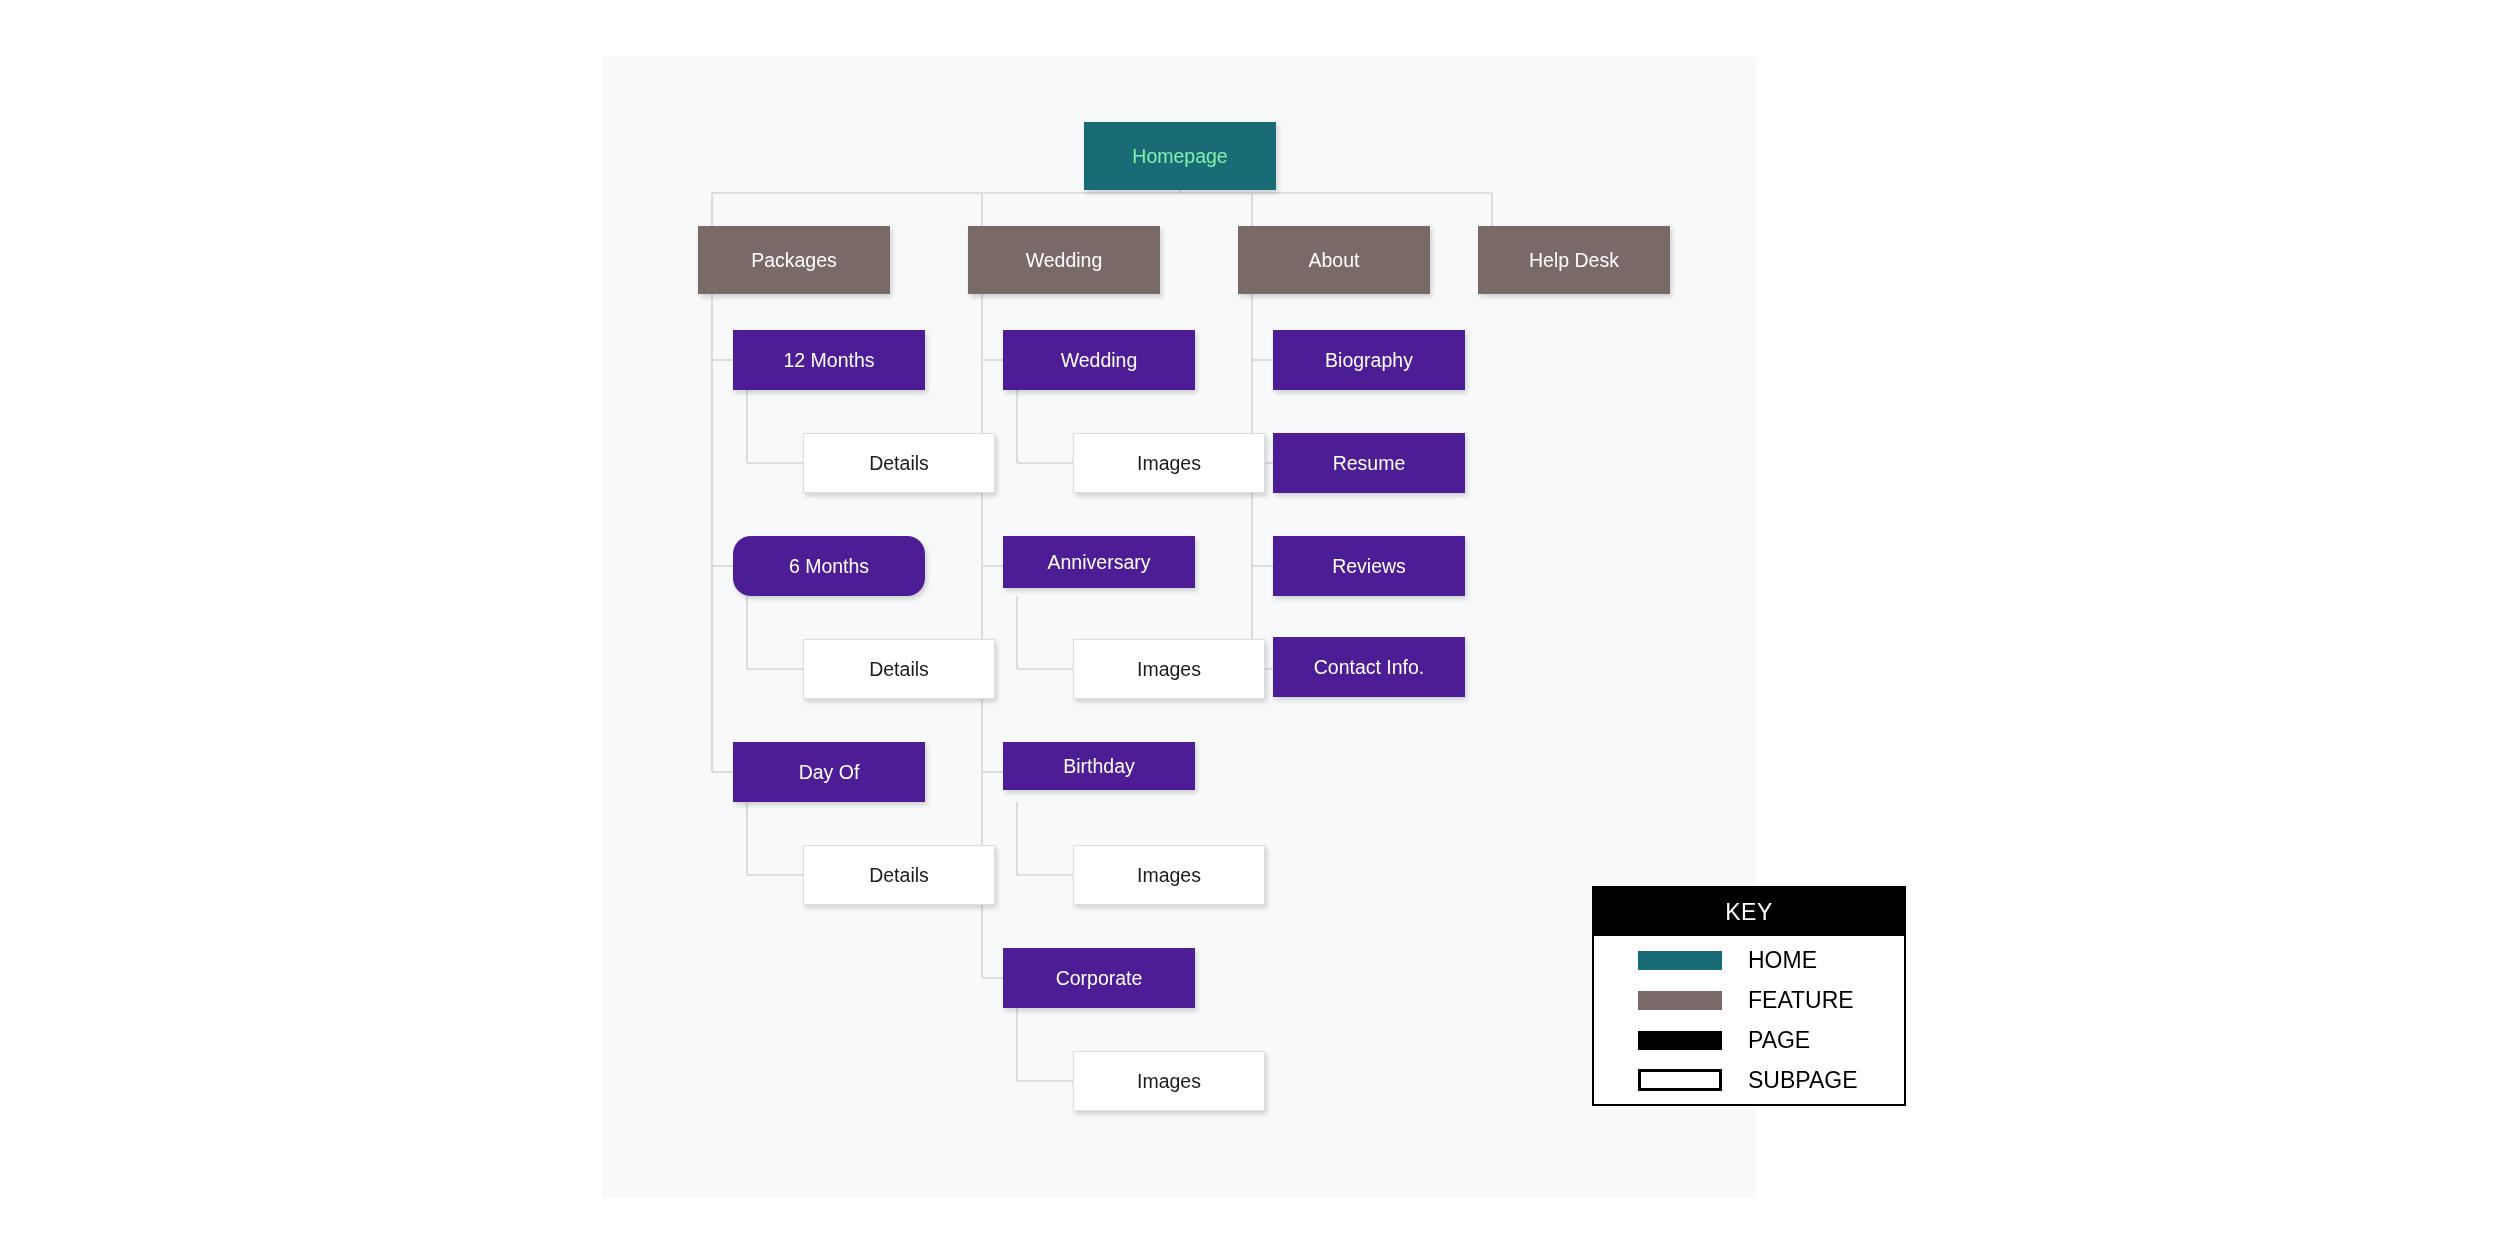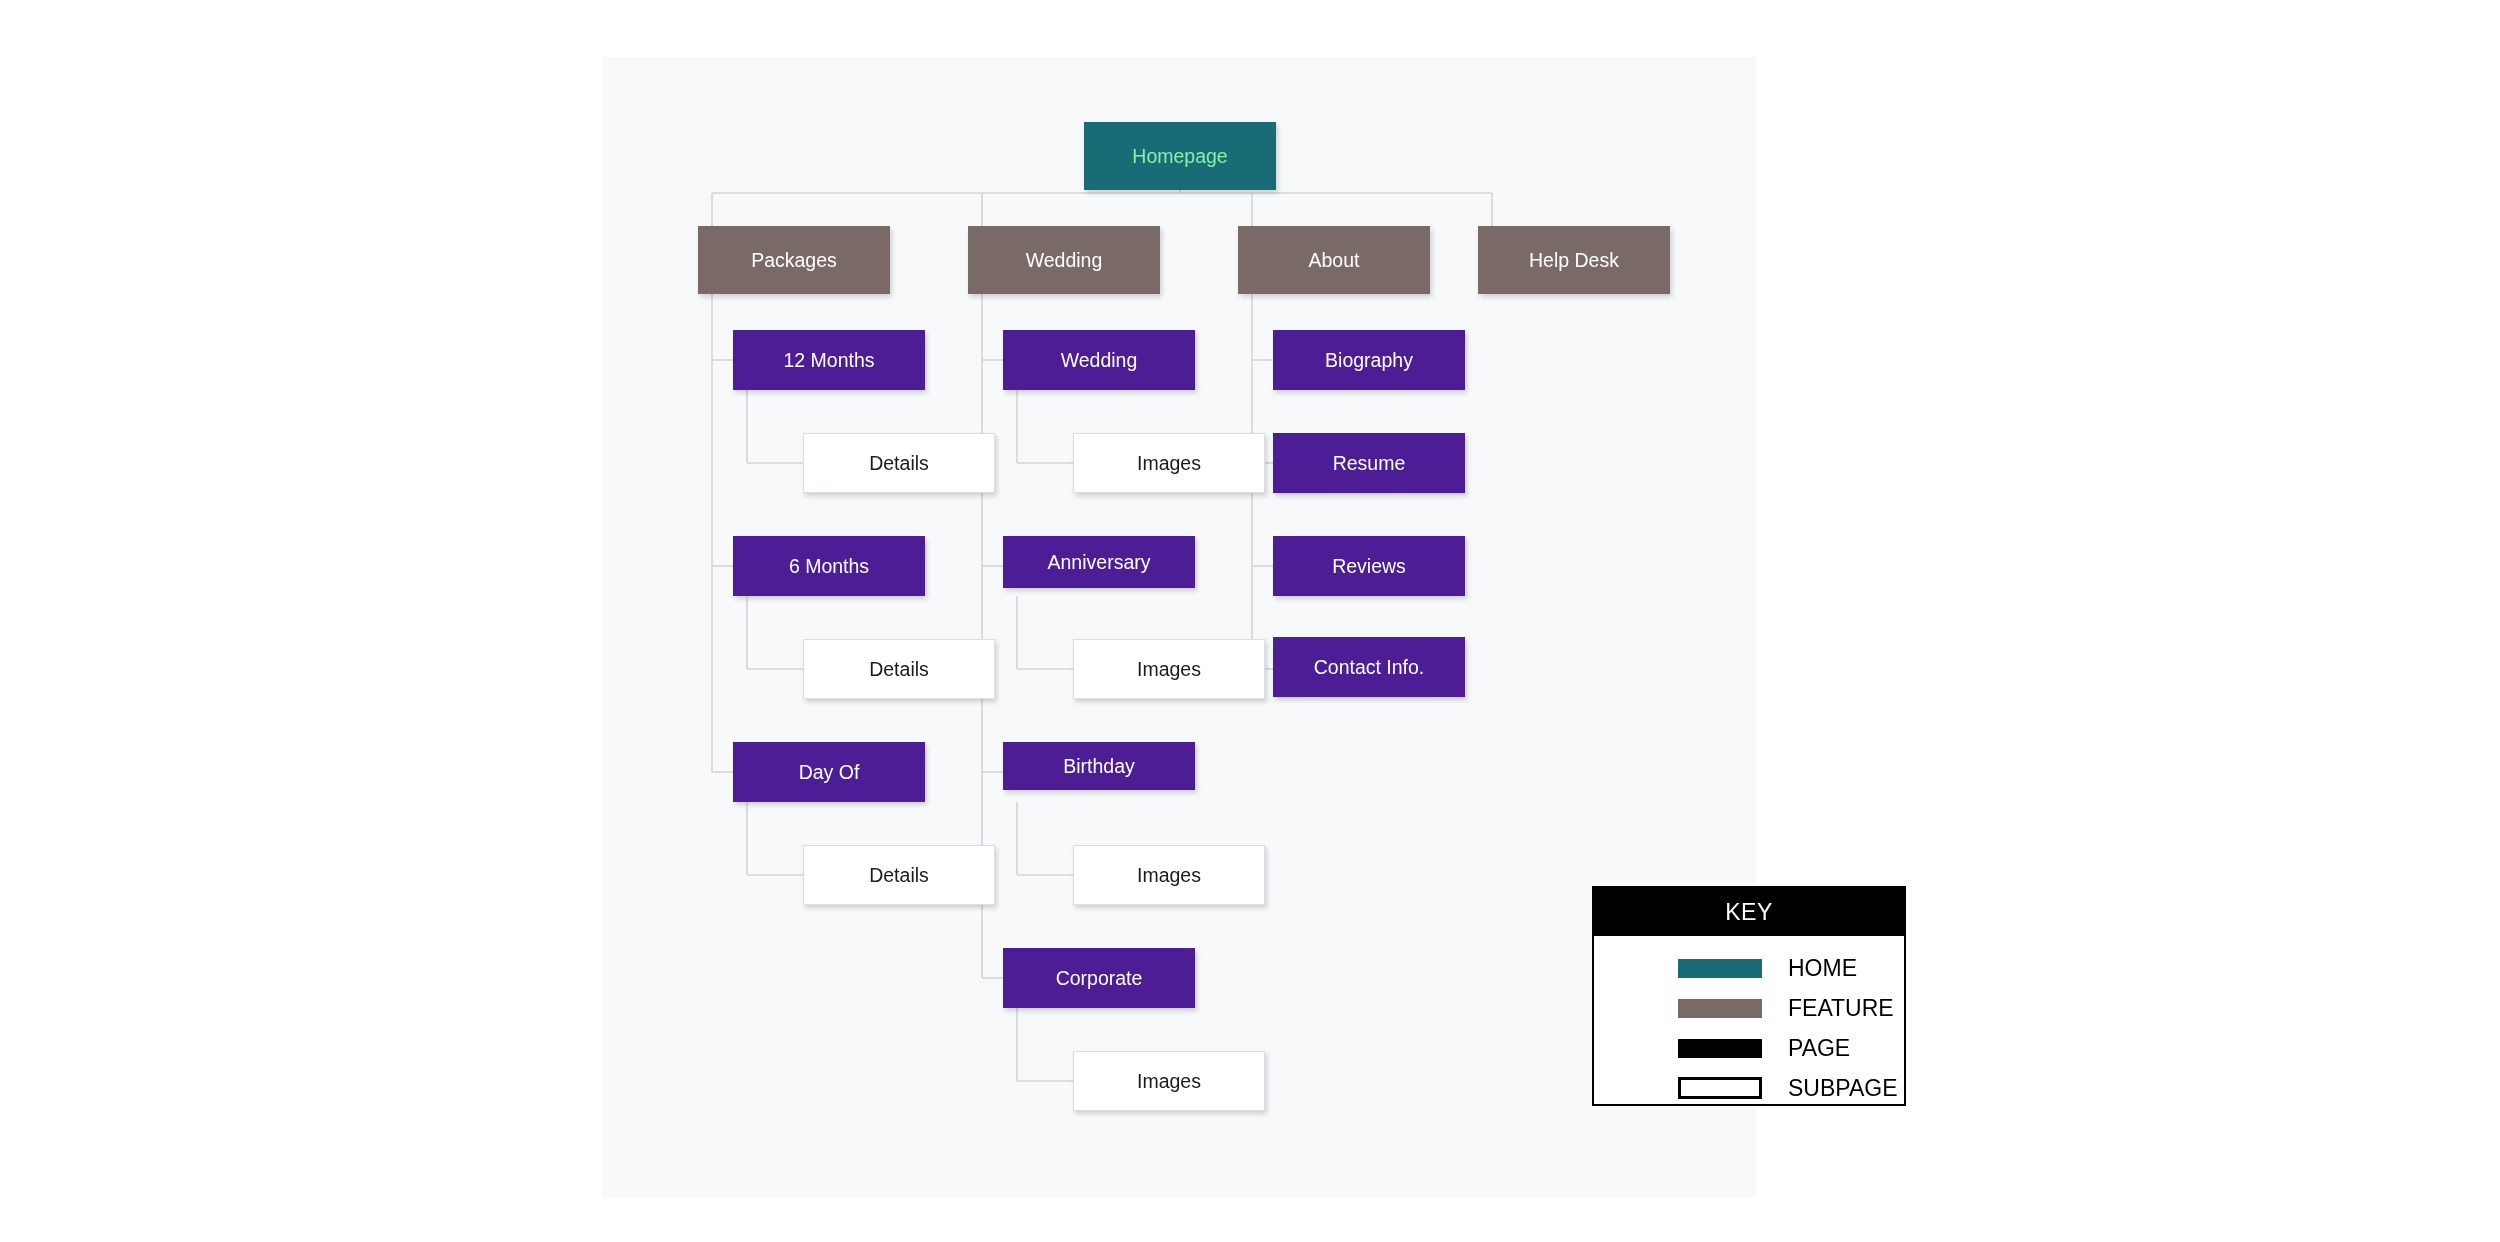--- a/index.html
+++ b/index.html
@@ -89,22 +89,21 @@
     background: #000000;
     color: #ffffff;
     font-size: 23px;
     font-weight: normal;
     display: flex;
     align-items: center;
     justify-content: center;
     letter-spacing: 0.5px;
   }
   #key-body {
-    padding: 12px 0 0 0;
-    margin-left: 40px;
+    padding: 4px 0 0 0;
   }
   .key-row {
     display: flex;
     align-items: center;
     height: 40px;
     padding-left: 44px;
   }
   .key-swatch {
     width: 84px;
     height: 19px;
@@ -162,21 +161,21 @@
       <path d="M 650 509 L 671 509"></path>
       <path d="M 650 612 L 671 612"></path>
       <path d="M 890 136 L 890 169"></path>
     </svg>
 
   <div id="nodes">
       <div class="node node-home" style="left: 482px; top: 65px; width: 192px; height: 68px;">Homepage</div>
       <div class="node node-feature" style="left: 96px; top: 169px; width: 192px; height: 68px;">Packages</div>
       <div class="node node-page" style="left: 131px; top: 273px; width: 192px; height: 60px;">12 Months</div>
       <div class="node node-subpage" style="left: 201px; top: 376px; width: 192px; height: 60px;">Details</div>
-      <div class="node node-page" style="left: 131px; top: 479px; width: 192px; height: 60px;">6 Months</div>
+      <div class="node node-page" style="left: 131px; top: 479px; width: 192px; height: 60px; border-radius: 18px;">6 Months</div>
       <div class="node node-subpage" style="left: 201px; top: 582px; width: 192px; height: 60px;">Details</div>
       <div class="node node-page" style="left: 131px; top: 685px; width: 192px; height: 60px;">Day Of</div>
       <div class="node node-subpage" style="left: 201px; top: 788px; width: 192px; height: 60px;">Details</div>
       <div class="node node-feature" style="left: 366px; top: 169px; width: 192px; height: 68px;">Wedding</div>
       <div class="node node-page" style="left: 401px; top: 273px; width: 192px; height: 60px;">Wedding</div>
       <div class="node node-subpage" style="left: 471px; top: 376px; width: 192px; height: 60px;">Images</div>
       <div class="node node-page" style="left: 401px; top: 479px; width: 192px; height: 52px;">Anniversary</div>
       <div class="node node-subpage" style="left: 471px; top: 582px; width: 192px; height: 60px;">Images</div>
       <div class="node node-page" style="left: 401px; top: 685px; width: 192px; height: 48px;">Birthday</div>
       <div class="node node-subpage" style="left: 471px; top: 788px; width: 192px; height: 60px;">Images</div>

